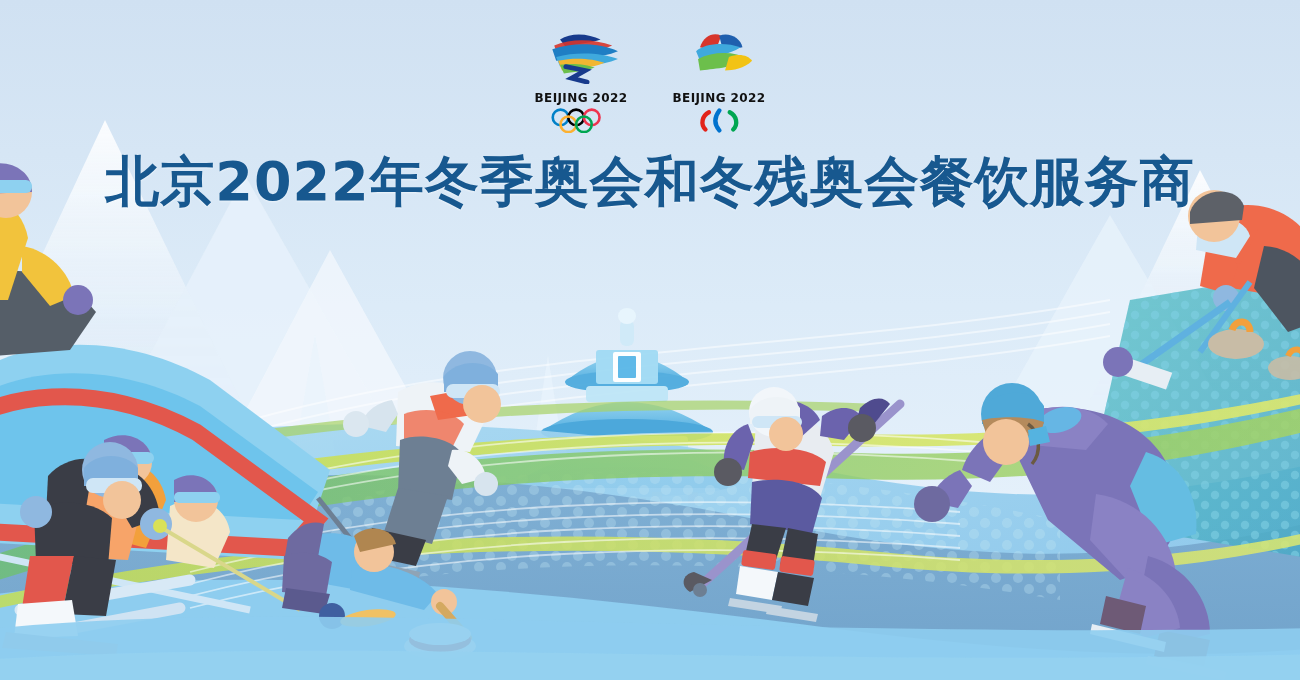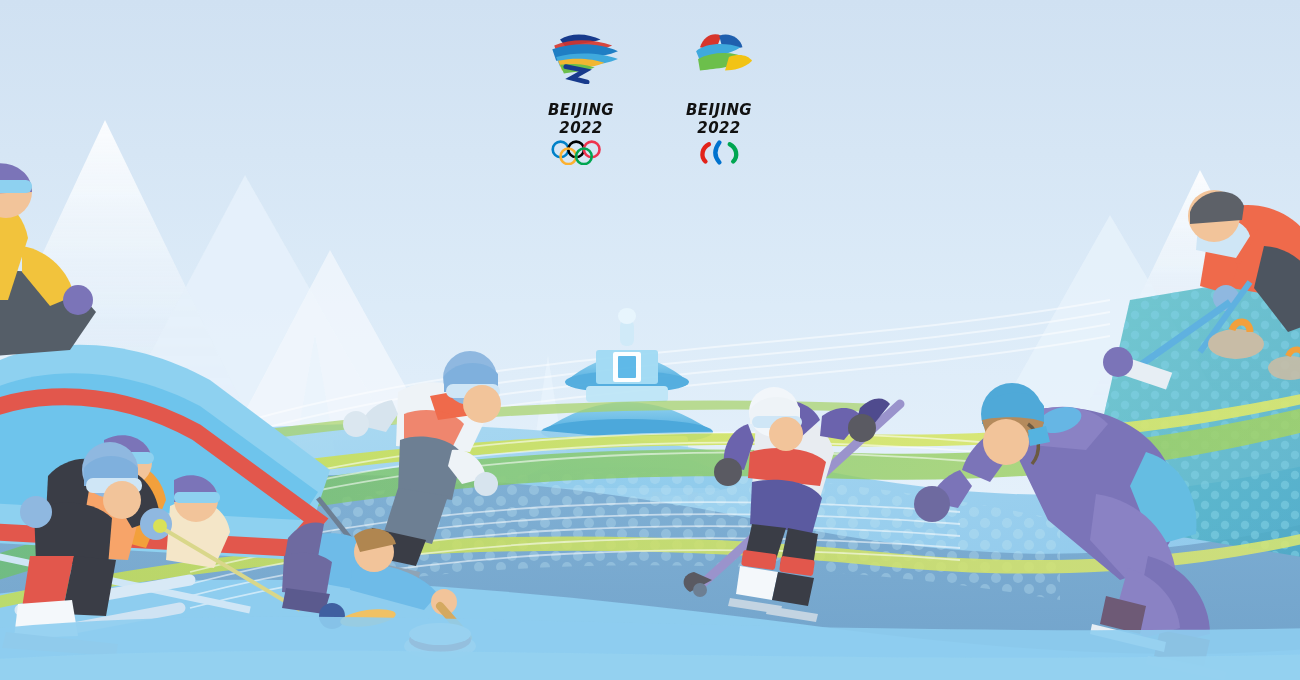--- a/index.html
+++ b/index.html
@@ -18,23 +18,23 @@
   
   #emblems{
     position:absolute;left:0;top:28px;width:1300px;
     display:flex;justify-content:center;align-items:flex-start;gap:42px;
     z-index:40;
   }
   .emblem{width:96px;text-align:center;}
   .emblem-mark{height:56px;}
   .emblem-word{
     font-family:"DejaVu Sans",sans-serif;
-    font-weight:700;font-style:italic;
-    font-size:15px;letter-spacing:.4px;
-    color:#111;margin-top:13px;
+    font-weight:700;
+    font-size:12px;letter-spacing:.4px;
+    color:#111;margin-top:3px;
   }
   .emblem-sym{height:26px;margin-top:2px;}
 
   
   #title{
     position:absolute;left:0;top:146px;width:1300px;
     text-align:center;z-index:45;
     font-family:"DejaVu Sans","Liberation Sans",sans-serif;
     font-weight:700;
     font-size:54px;
@@ -366,14 +366,15 @@
       <div class="emblem-word">BEIJING 2022</div>
       <svg class="emblem-sym" viewBox="0 0 100 30" xmlns="http://www.w3.org/2000/svg">
         <path d="M38,6 C30,10 28,20 34,26" stroke="#e2231a" stroke-width="5" fill="none" stroke-linecap="round"></path>
         <path d="M50,4 C44,12 44,20 50,27" stroke="#0072ce" stroke-width="5" fill="none" stroke-linecap="round"></path>
         <path d="M62,6 C70,10 72,20 66,26" stroke="#00a651" stroke-width="5" fill="none" stroke-linecap="round"></path>
       </svg>
     </div>
 
   </div>
 
+  <div id="title" style="color: rgb(23, 88, 143);">北京2022年冬季奥会和冬残奥会餐饮服务商</div>
 
 </div>
 
 </body></html>

